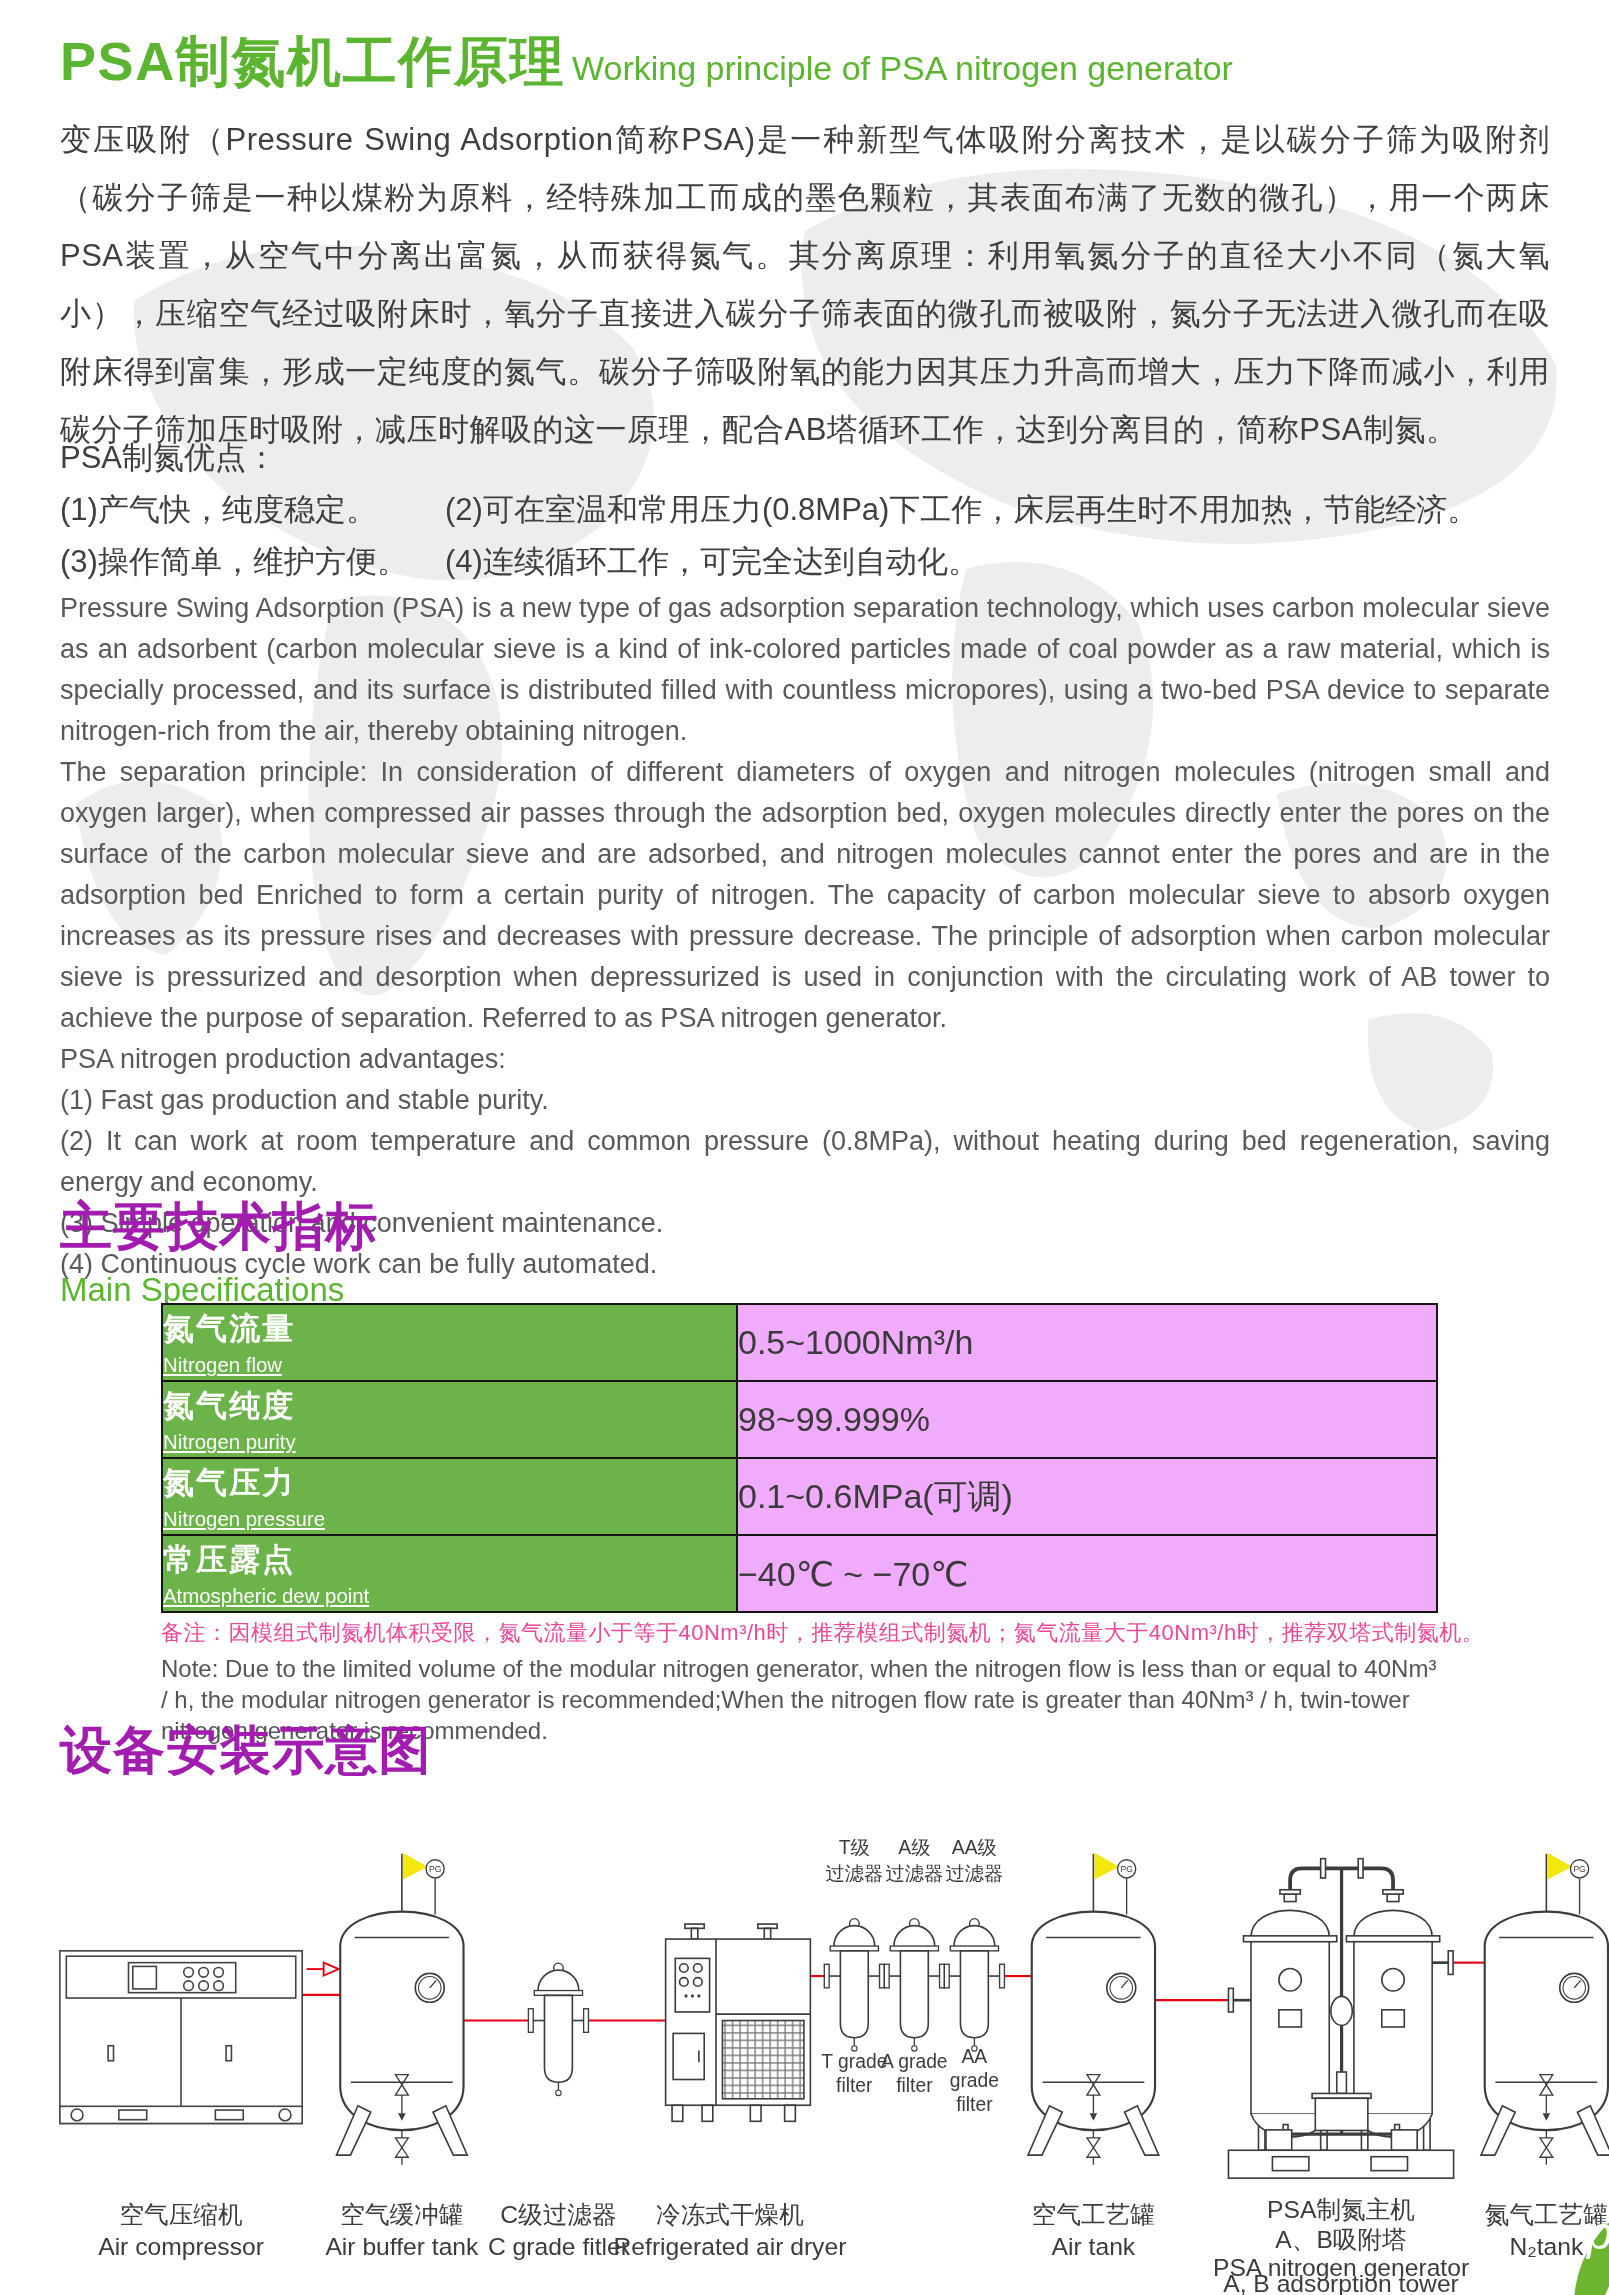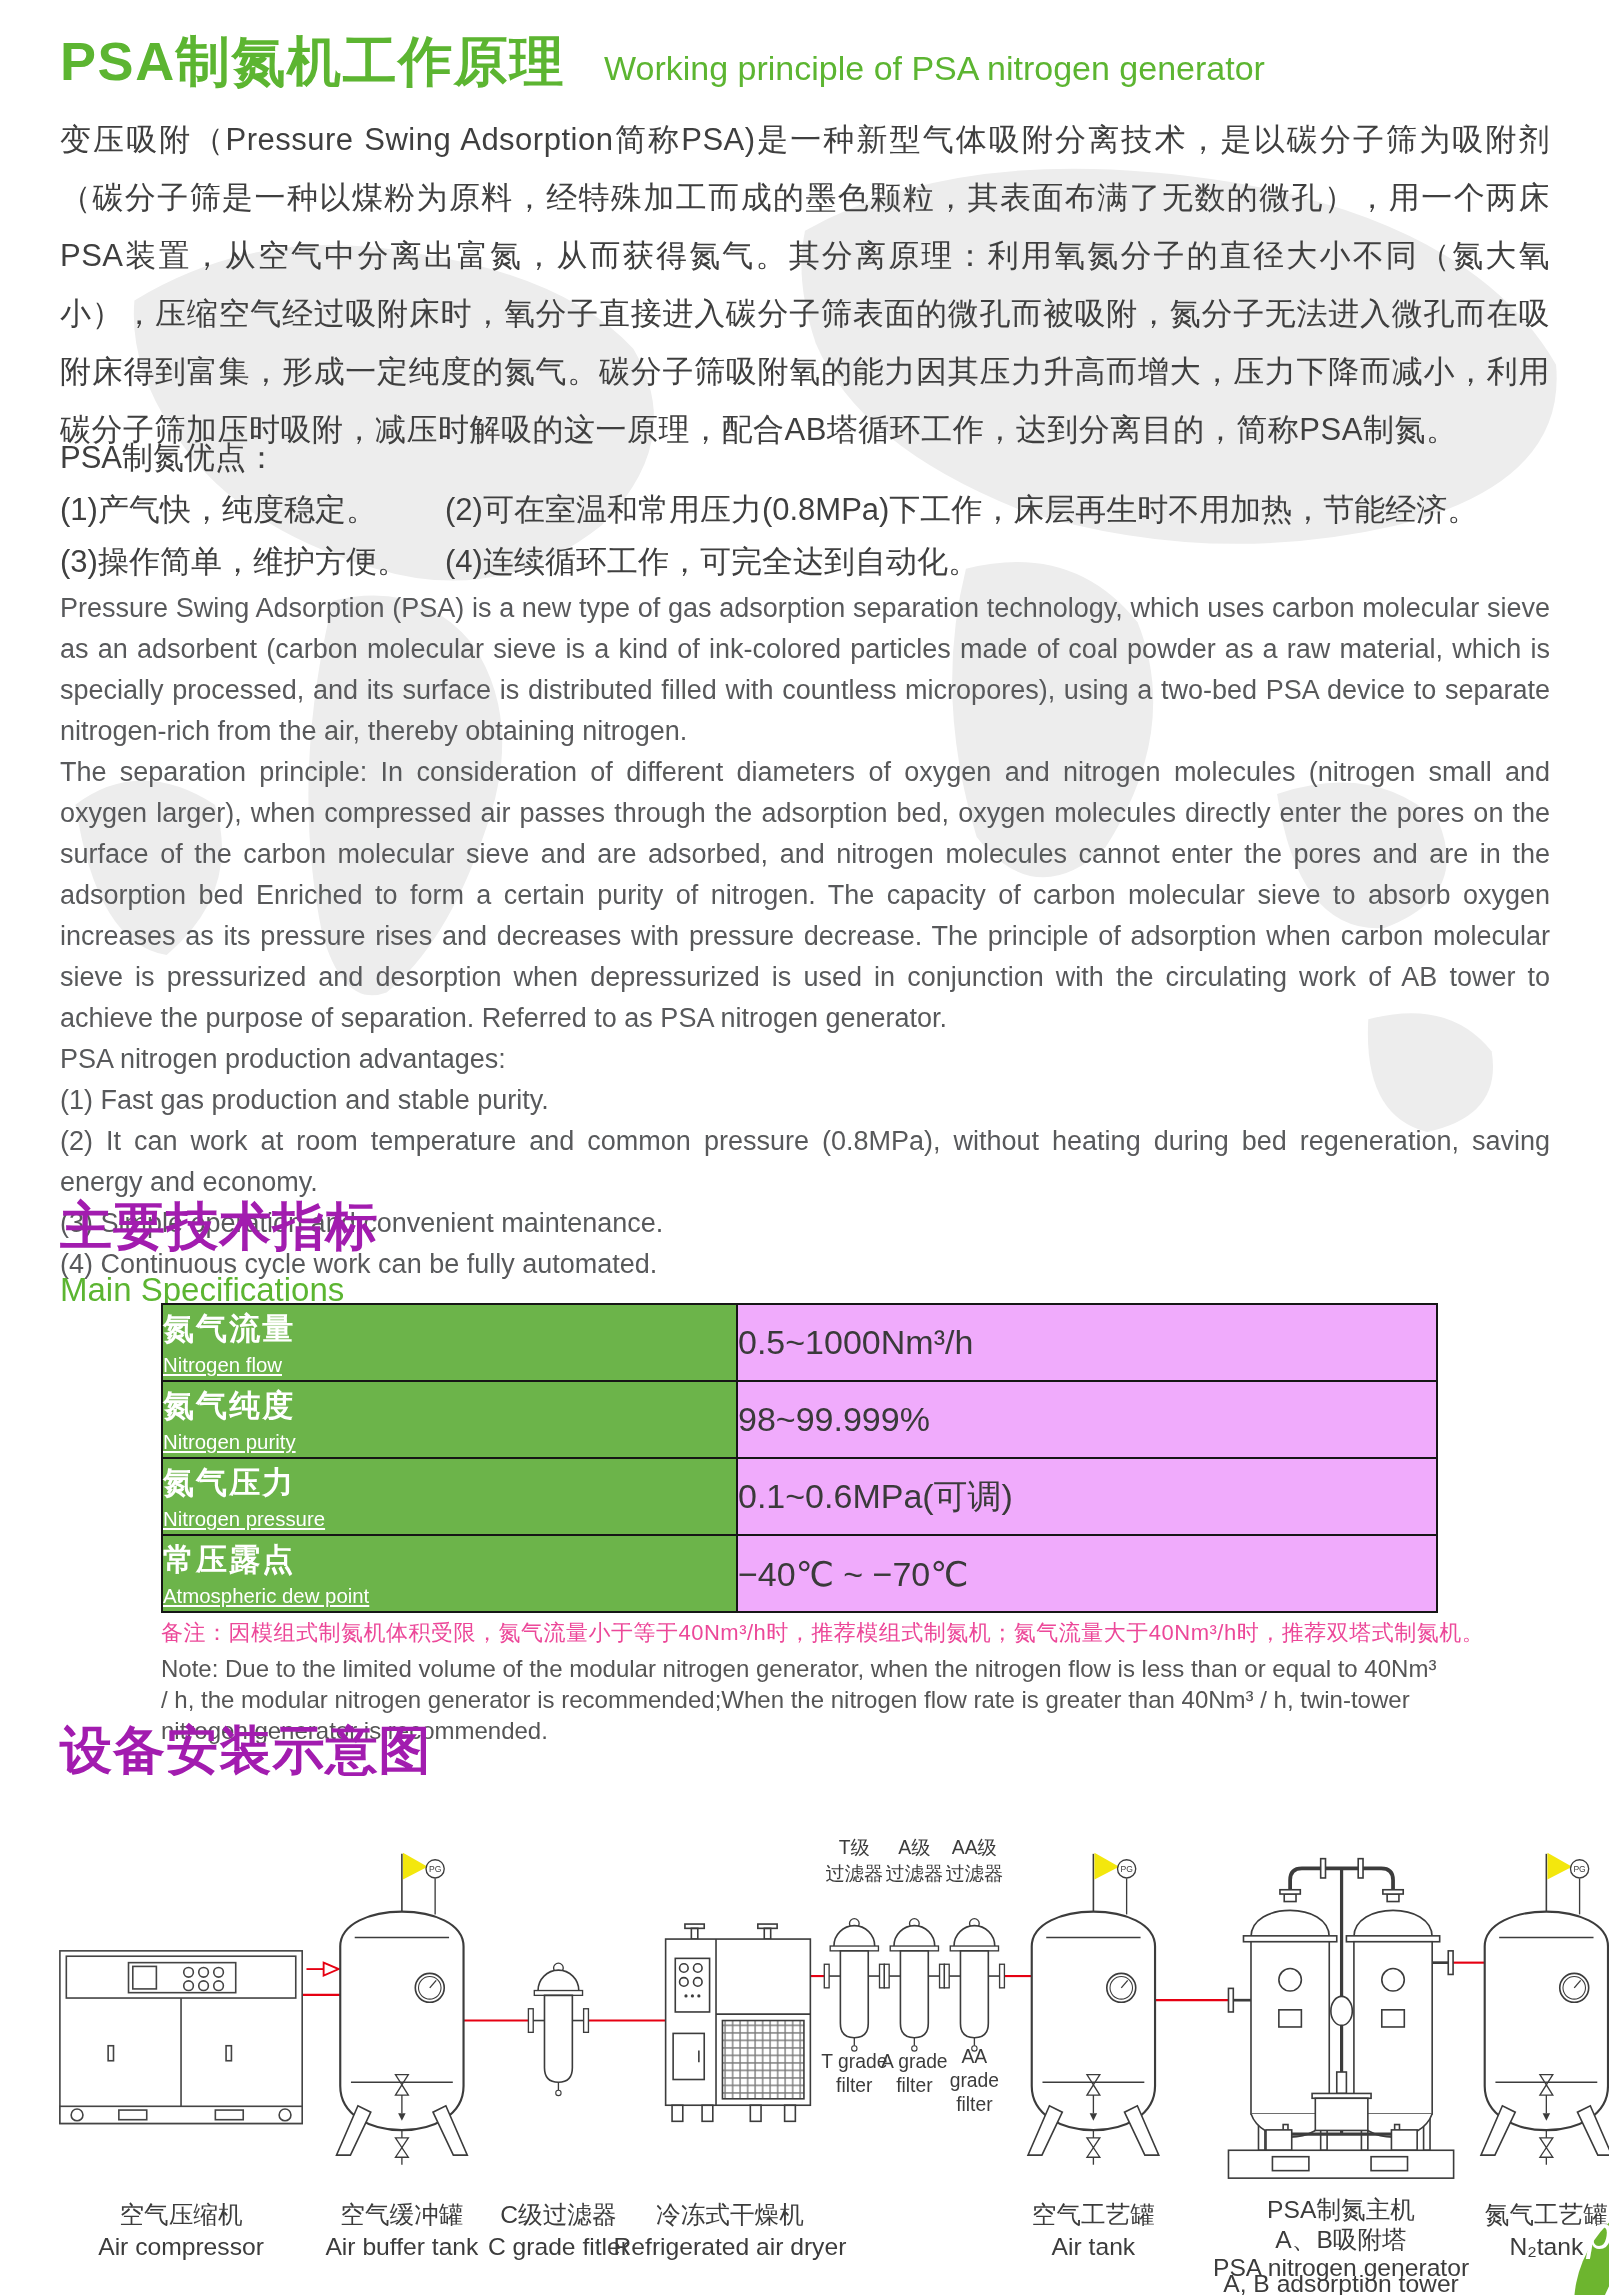--- a/index.html
+++ b/index.html
@@ -4,21 +4,21 @@
 <style>
   html,body{margin:0;padding:0;background:#fff;}
   body{width:1610px;height:2295px;overflow:hidden;
        font-family:"Liberation Sans","DejaVu Sans",sans-serif;}
   .page{position:relative;width:1610px;height:2295px;overflow:hidden;background:#fff;}
 
   .watermark{position:absolute;left:0;top:0;z-index:0;}
 
   .content{position:relative;z-index:1;}
 
-  .title-row{position:absolute;left:60px;top:26px;display:flex;align-items:baseline;gap:39px;white-space:nowrap;text-align:right;}
+  .title-row{position:absolute;left:60px;top:26px;display:flex;align-items:baseline;gap:7px;white-space:nowrap;text-align:right;}
   .title-zh{font-size:54px;font-weight:bold;color:#5cb531;letter-spacing:1.6px;}
   .title-en{font-size:34px;color:#5cb531;}
 
   .intro-zh{position:absolute;left:60px;right:60px;top:111px;font-size:31px;line-height:58px;
             color:#3f3f3f;text-align:justify;letter-spacing:0.5px;}
 
   .adv{position:absolute;left:60px;right:60px;top:432px;font-size:31px;color:#3f3f3f;}
   .adv .row{height:52px;display:flex;align-items:center;}
   .adv .col1{width:385px;flex:0 0 auto;}
 

